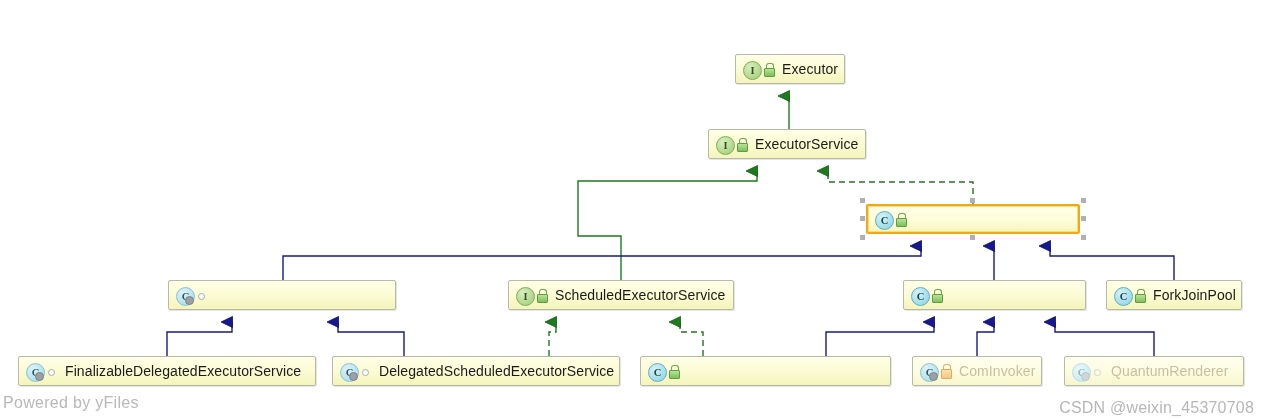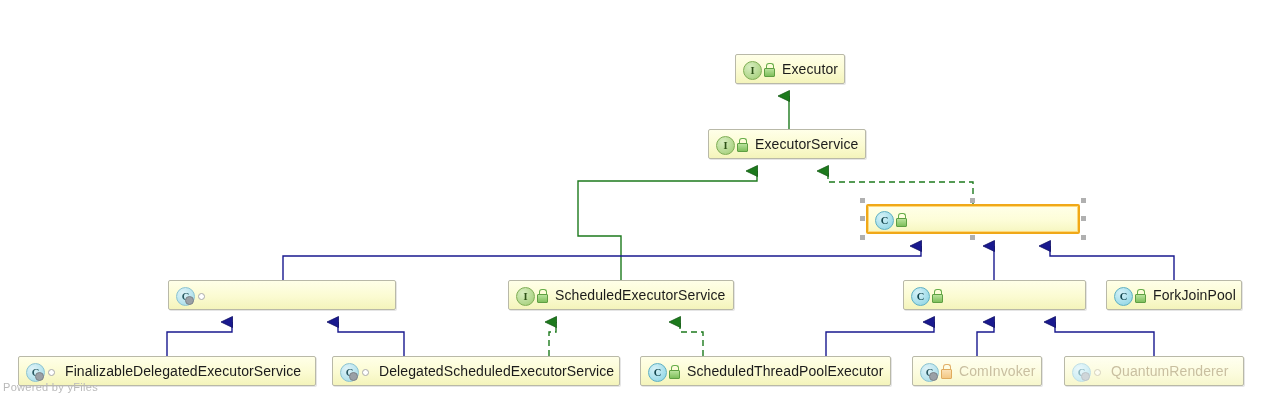--- a/index.html
+++ b/index.html
@@ -120,22 +120,22 @@
     width:5px; height:5px; border-radius:50%;
     background:#ffffff; border:1.5px solid #aaaaaa;
   }
   .vis-circle-faint:after {
     content:""; position:absolute; left:2px; top:5px;
     width:5px; height:5px; border-radius:50%;
     background:#fdfdf0; border:1.5px solid #d6d2bc;
   }
 
   .watermark-yfiles {
-    position:absolute; left:3px; top:381px;
-    font-size:11px; color:#b9b9b9;
+    position:absolute; left:3px; top:394px;
+    font-size:16px; color:#b9b9b9;
     letter-spacing:0.3px;
   }
   .watermark-csdn {
     position:absolute; right:8px; bottom:2px;
     font-size:16px; color:#b7b7b7;
     letter-spacing:0.2px;
   }
 </style>
 </head>
 <body>
@@ -262,21 +262,20 @@
       </span>
     <span class="vis vis-circle"></span>
     <span class="label">DelegatedScheduledExecutorService</span>
   </div>
 
   <div class="node" style="left:640px; top:356px; width:251px;">
     <span class="ico ico-c">
         <span class="ico-circle">C</span>
       </span>
     <span class="vis vis-lock-green"></span>
-    <span class="label">ScheduledThreadPoolExecutor</span>
   </div>
 
   <div class="node faded" style="left:912px; top:356px; width:130px;">
     <span class="ico ico-c-pkg">
         <span class="ico-circle">C</span>
         <span class="nub"></span>
       </span>
     <span class="vis vis-lock-orange"></span>
     <span class="label">ComInvoker</span>
   </div>
@@ -284,14 +283,15 @@
   <div class="node faded" style="left:1064px; top:356px; width:180px;">
     <span class="ico ico-c-faint">
         <span class="ico-circle">C</span>
         <span class="nub"></span>
       </span>
     <span class="vis vis-circle-faint"></span>
     <span class="label">QuantumRenderer</span>
   </div>
 
   <div class="watermark-yfiles">Powered by yFiles</div>
+  <div class="watermark-csdn">CSDN @weixin_45370708</div>
 
 </div>
 
 </body></html>

